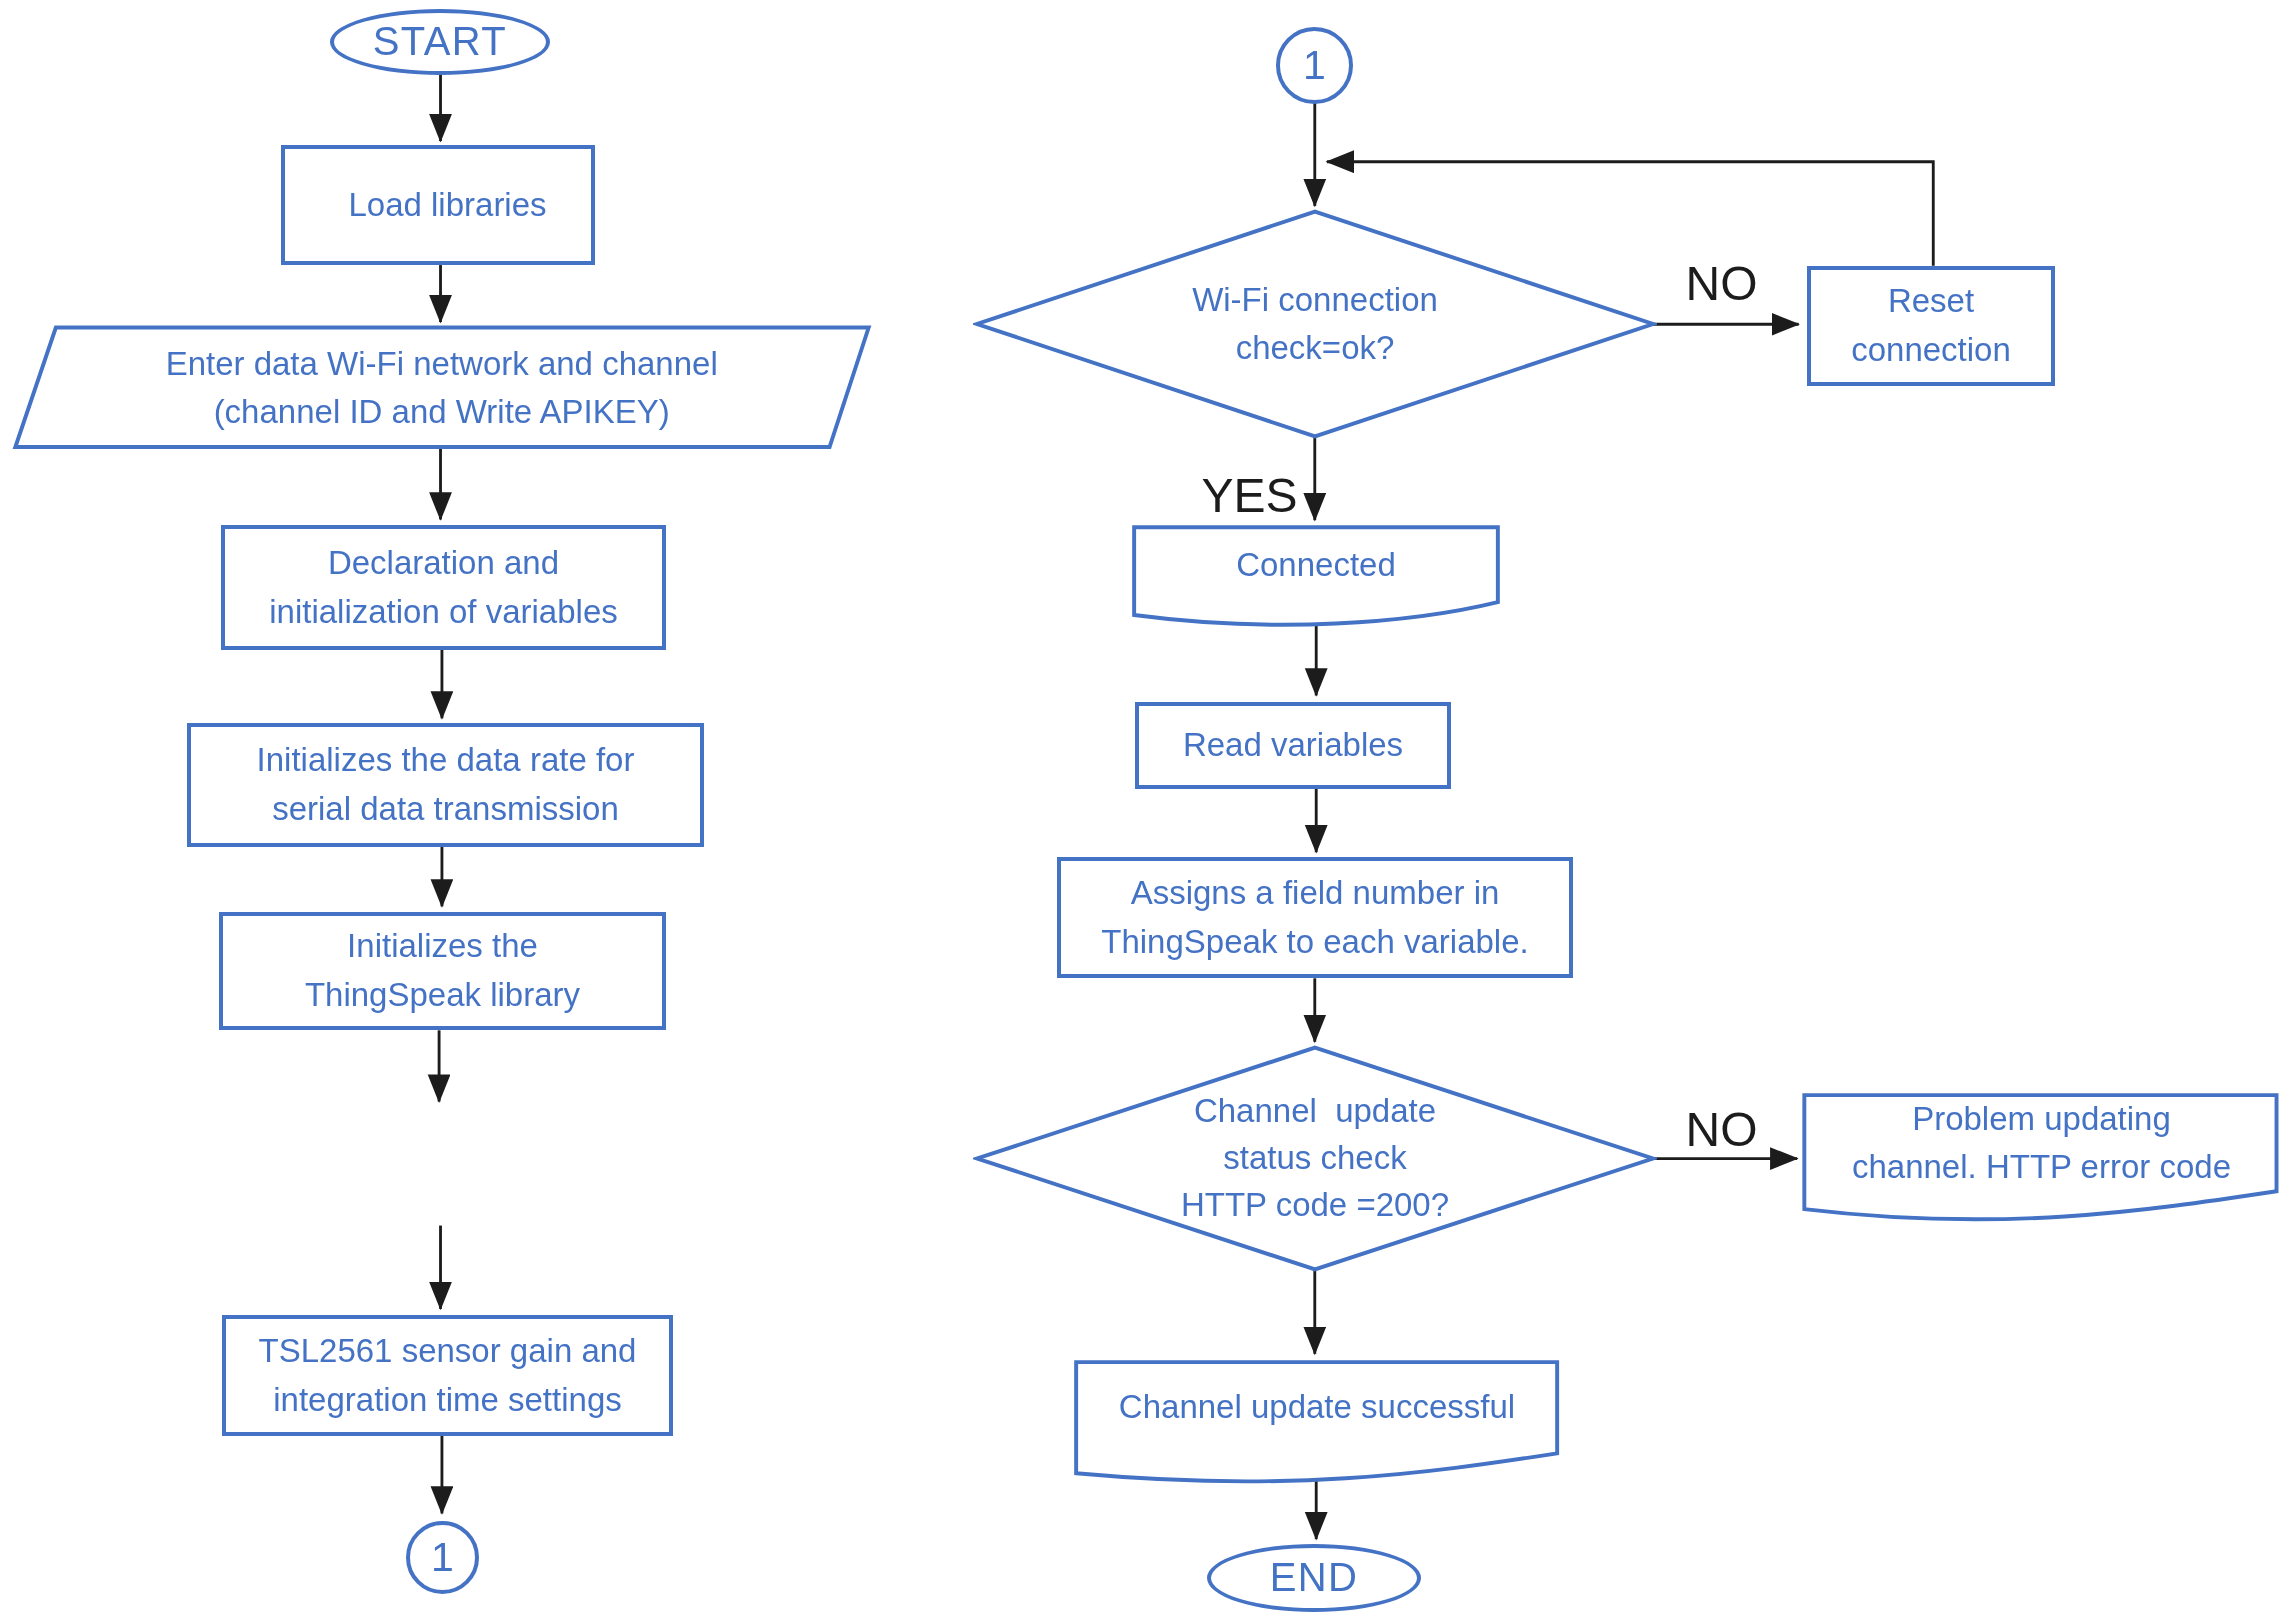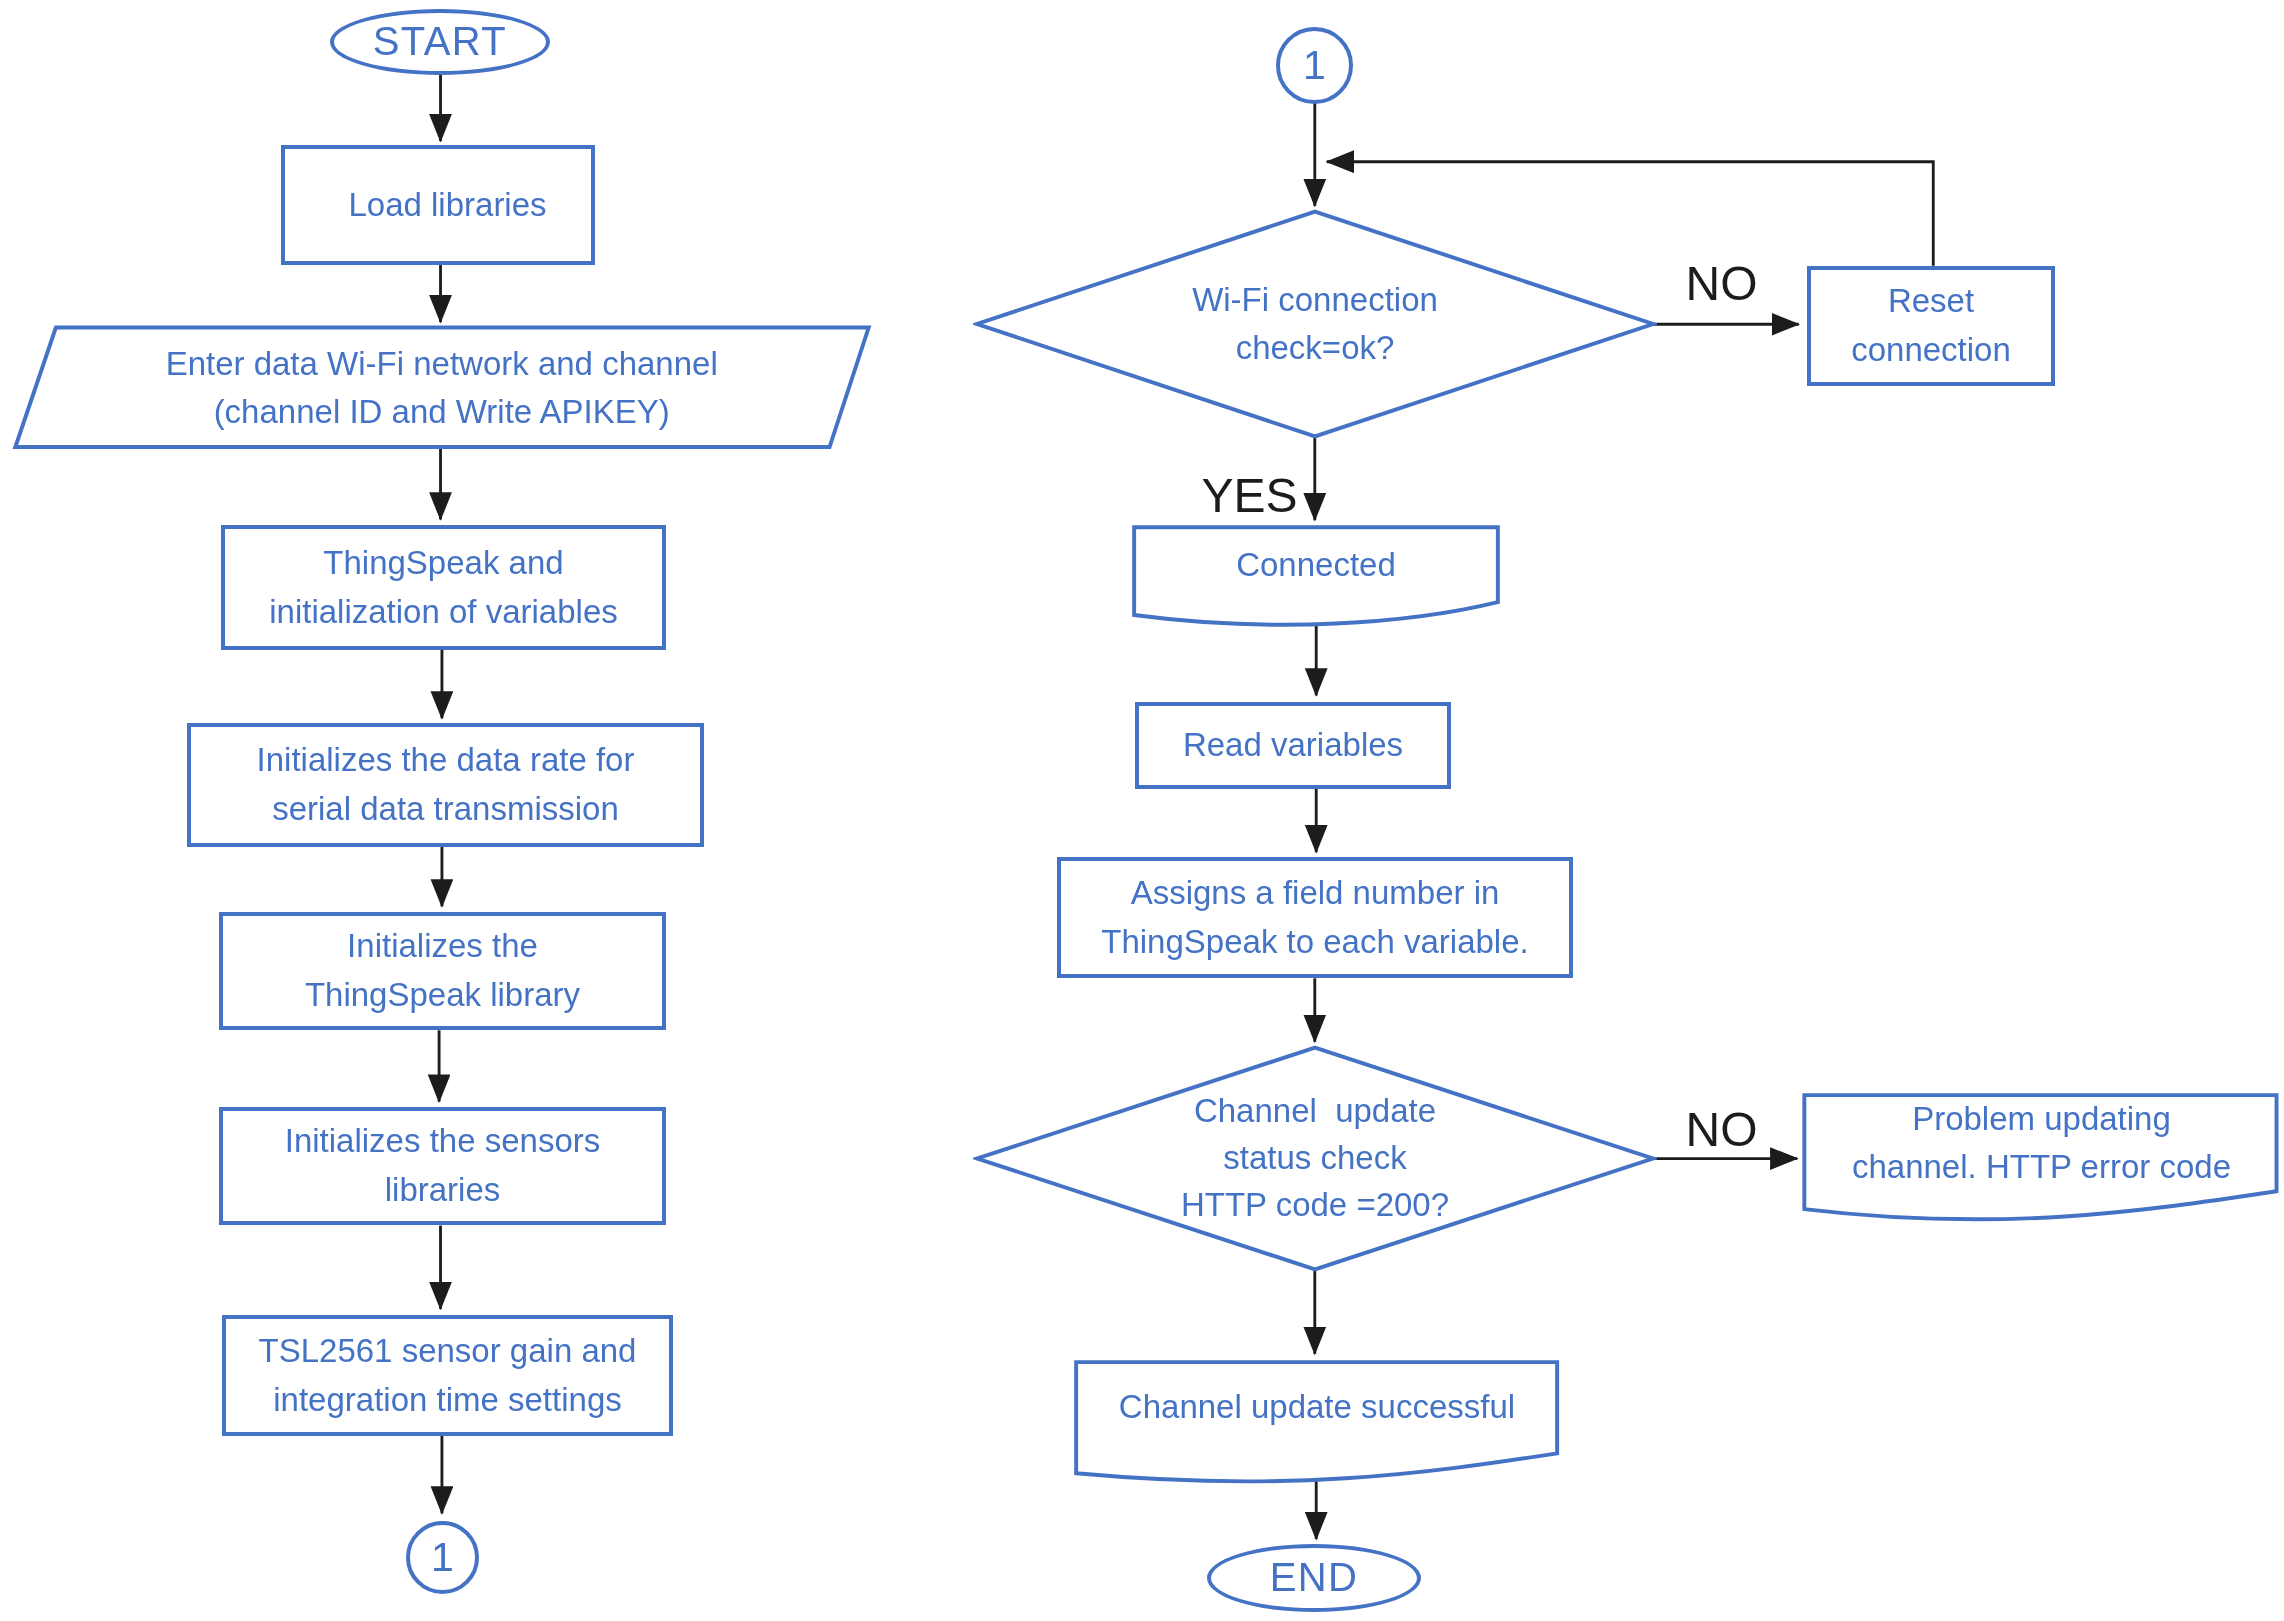--- a/index.html
+++ b/index.html
@@ -78,31 +78,29 @@
   <div class="node oval" style="left:330px; top:8.6px; width:220px; height:66px;">START</div>
 
   <div class="node rect" style="left:281px; top:145px; width:314px; height:120px;padding-left:19px;">Load libraries</div>
 
   <svg class="shape" style="left:10.7px; top:324px;" width="862" height="128" viewBox="0 0 1210 180">
     <polygon points="62,5 1205,5 1150,173 5,173" fill="#ffffff" stroke="#4472C4" stroke-width="5.5"></polygon>
   </svg>
   <div class="label" style="left:10.7px; top:324px; width:862px; height:128px;">Enter data Wi-Fi network and channel
 (channel ID and Write APIKEY)</div>
 
-  <div class="node rect" style="left:221px; top:525px; width:445px; height:125px;">ThingSpeak and
+  <div class="node rect" style="left:221px; top:525px; width:445px; height:125px;">Declaration and
 initialization of variables</div>
 
   <div class="node rect" style="left:219px; top:912px; width:447px; height:118px;">Initializes the
 ThingSpeak library</div>
 
   <div class="node rect" style="left:187px; top:723px; width:517px; height:124px;">Initializes the data rate for
 serial data transmission</div>
 
-  <div class="node rect" style="left:219px; top:1107px; width:447px; height:118px;">Initializes the sensors
-libraries</div>
 
   <div class="node rect" style="left:222px; top:1315px; width:451px; height:121px;">TSL2561 sensor gain and
 integration time settings</div>
 
   <div class="node circ" style="left:406px; top:1521px; width:73px; height:73px;">1</div>
 
   <div class="node circ" style="left:1276px; top:27px; width:77px; height:77px;">1</div>
 
   <svg class="shape" style="left:973px; top:208px;" width="684" height="232" viewBox="0 0 960 326">
     <polygon points="480,5 955,163 480,321 5,163" fill="#ffffff" stroke="#4472C4" stroke-width="5.5"></polygon>

